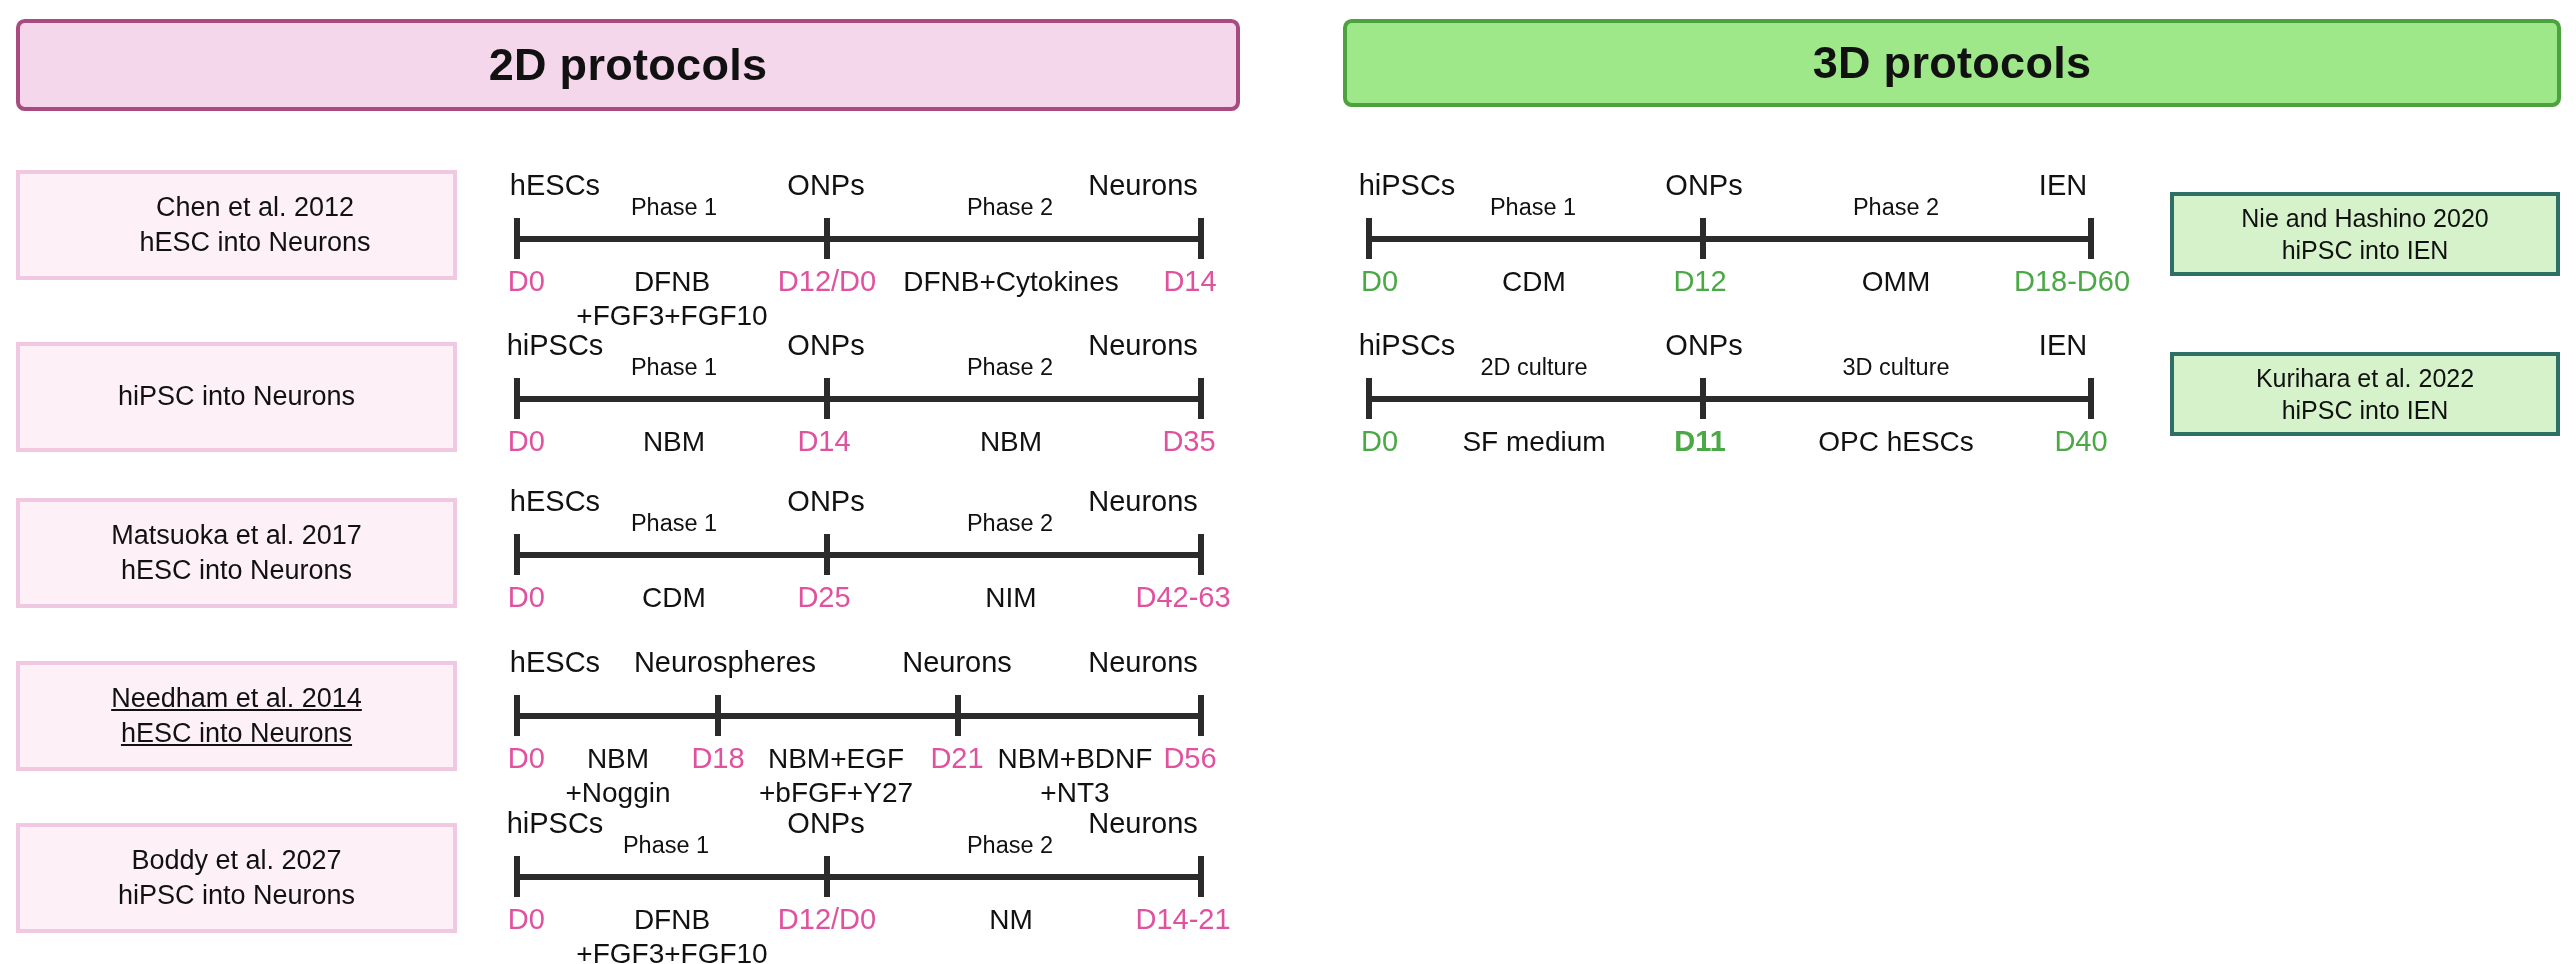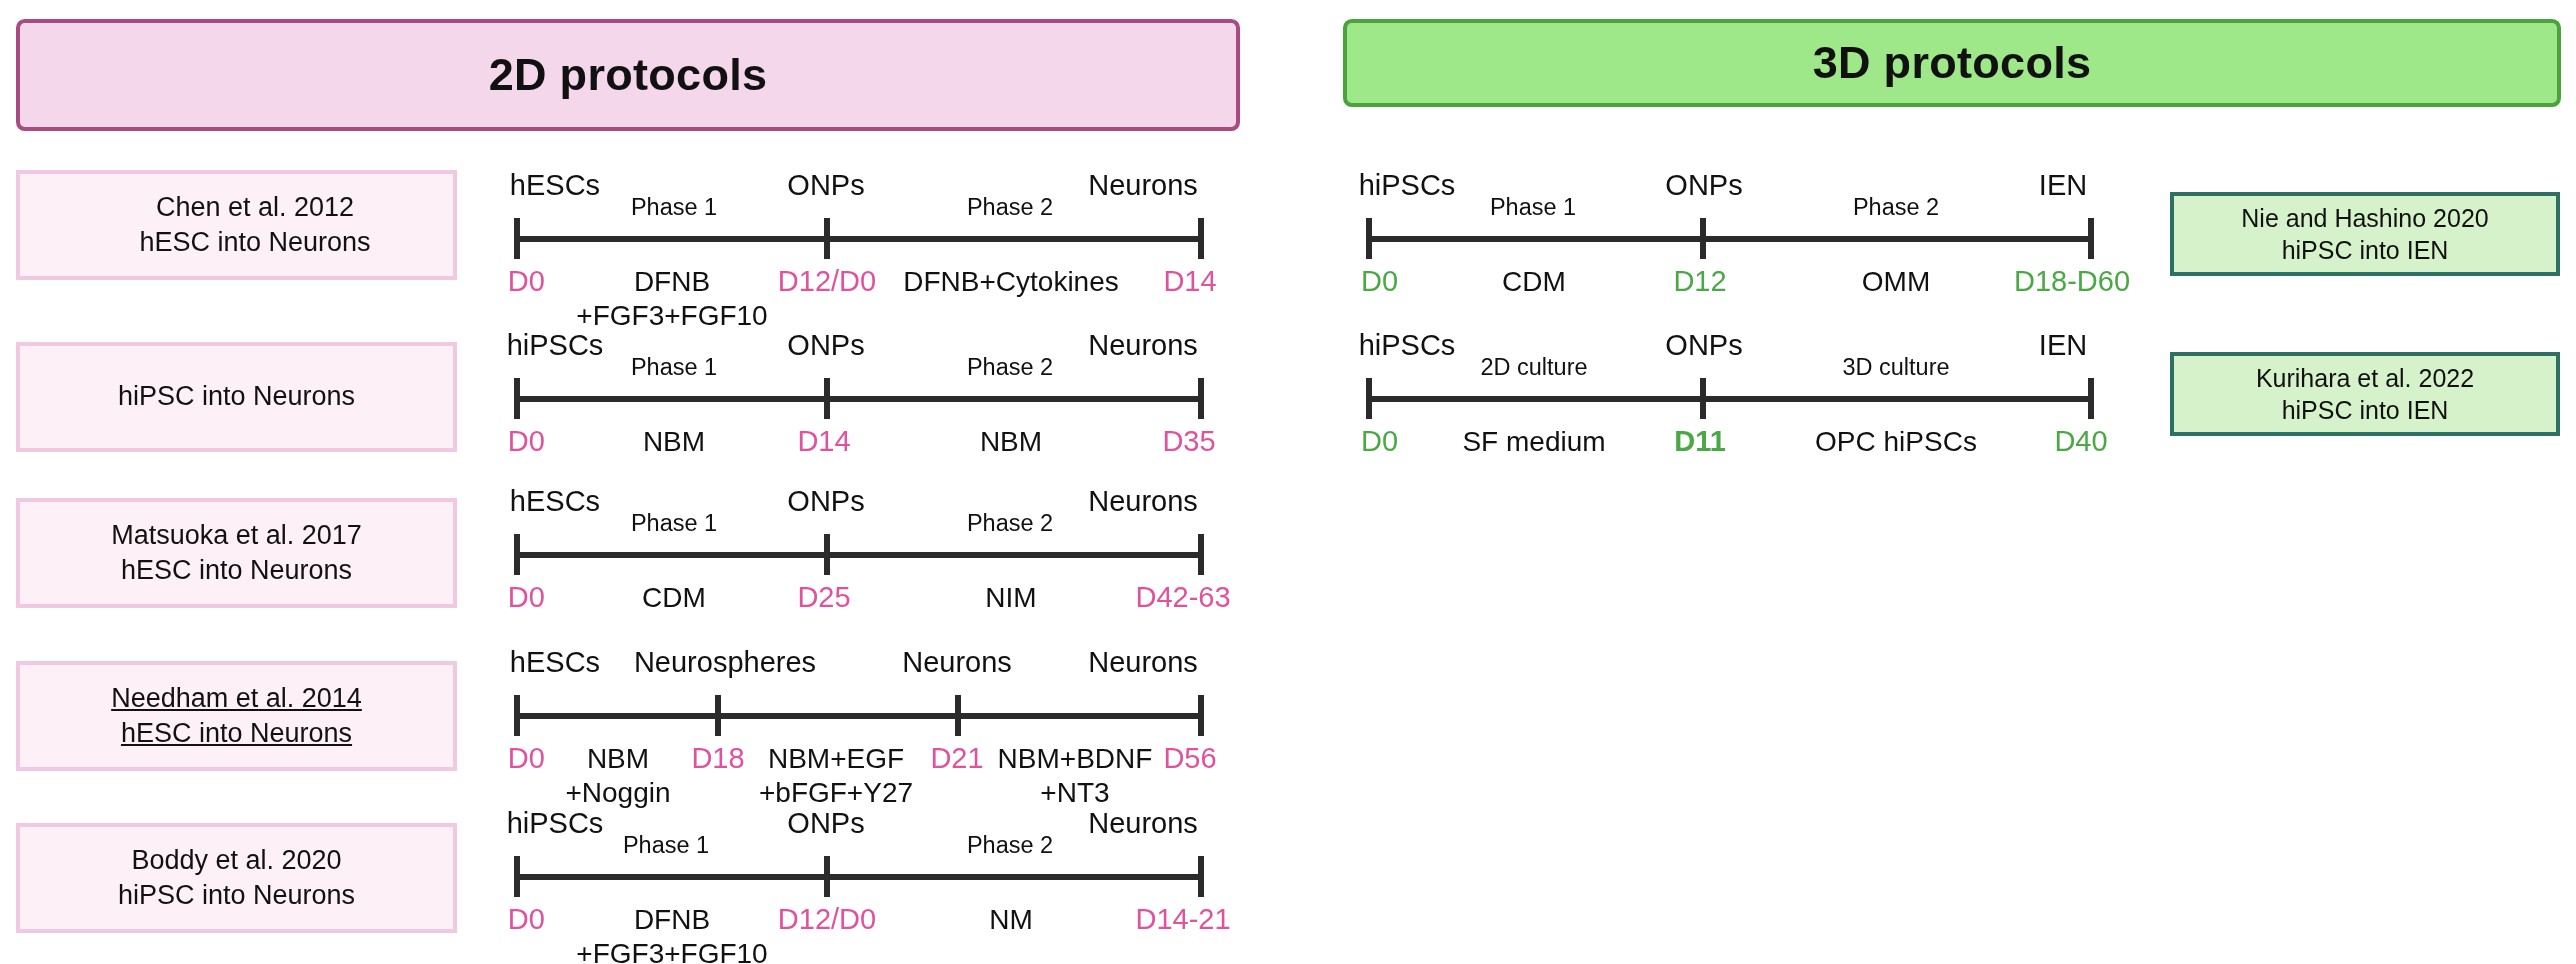--- a/index.html
+++ b/index.html
@@ -24,21 +24,21 @@
     align-items: center;
     justify-content: center;
     font-weight: bold;
     color: #111111;
     letter-spacing: 0.3px;
   }
   #banner-2d {
     left: 16px;
     top: 18.6px;
     width: 1224px;
-    height: 112px;
+    height: 92px;
     background: #f5d7ec;
     border: 4.3px solid #a84b81;
     font-size: 45px;
   }
   #banner-3d {
     left: 1343px;
     top: 18.6px;
     width: 1218px;
     height: 88px;
     background: #9ee88a;
@@ -167,21 +167,21 @@
 </div>
 <div class="study-box pink" style="top:498px;">
   <span class="line">Matsuoka et al. 2017</span>
   <span class="line">hESC into Neurons</span>
 </div>
 <div class="study-box pink" style="top:661px;text-decoration:underline;">
   <span class="line">Needham et al. 2014</span>
   <span class="line">hESC into Neurons</span>
 </div>
 <div class="study-box pink" style="top:823px;">
-  <span class="line">Boddy et al. 2020</span>
+  <span class="line">Boddy et al. 2027</span>
   <span class="line">hiPSC into Neurons</span>
 </div>
 
 <div class="study-box green" style="top:192px;">
   <span class="line">Nie and Hashino 2020</span>
   <span class="line">hiPSC into IEN</span>
 </div>
 <div class="study-box green" style="top:352px;">
   <span class="line">Kurihara et al. 2022</span>
   <span class="line">hiPSC into IEN</span>
@@ -359,16 +359,16 @@
   <div class="phase-label" style="left:530px;">3D culture</div>
 
   <div class="day-label green" style="left:13.6px;">D0</div>
   <div class="day-label green" style="left:334px;font-weight:bold;">D11</div>
   <div class="day-label green" style="left:715px;">D40</div>
 
   <div class="medium-label" style="left:168px;">
     <span class="ml">SF medium</span>
   </div>
   <div class="medium-label" style="left:530px;">
-    <span class="ml">OPC hiPSCs</span>
+    <span class="ml">OPC hESCs</span>
   </div>
 </div>
 
 
 </body></html>

